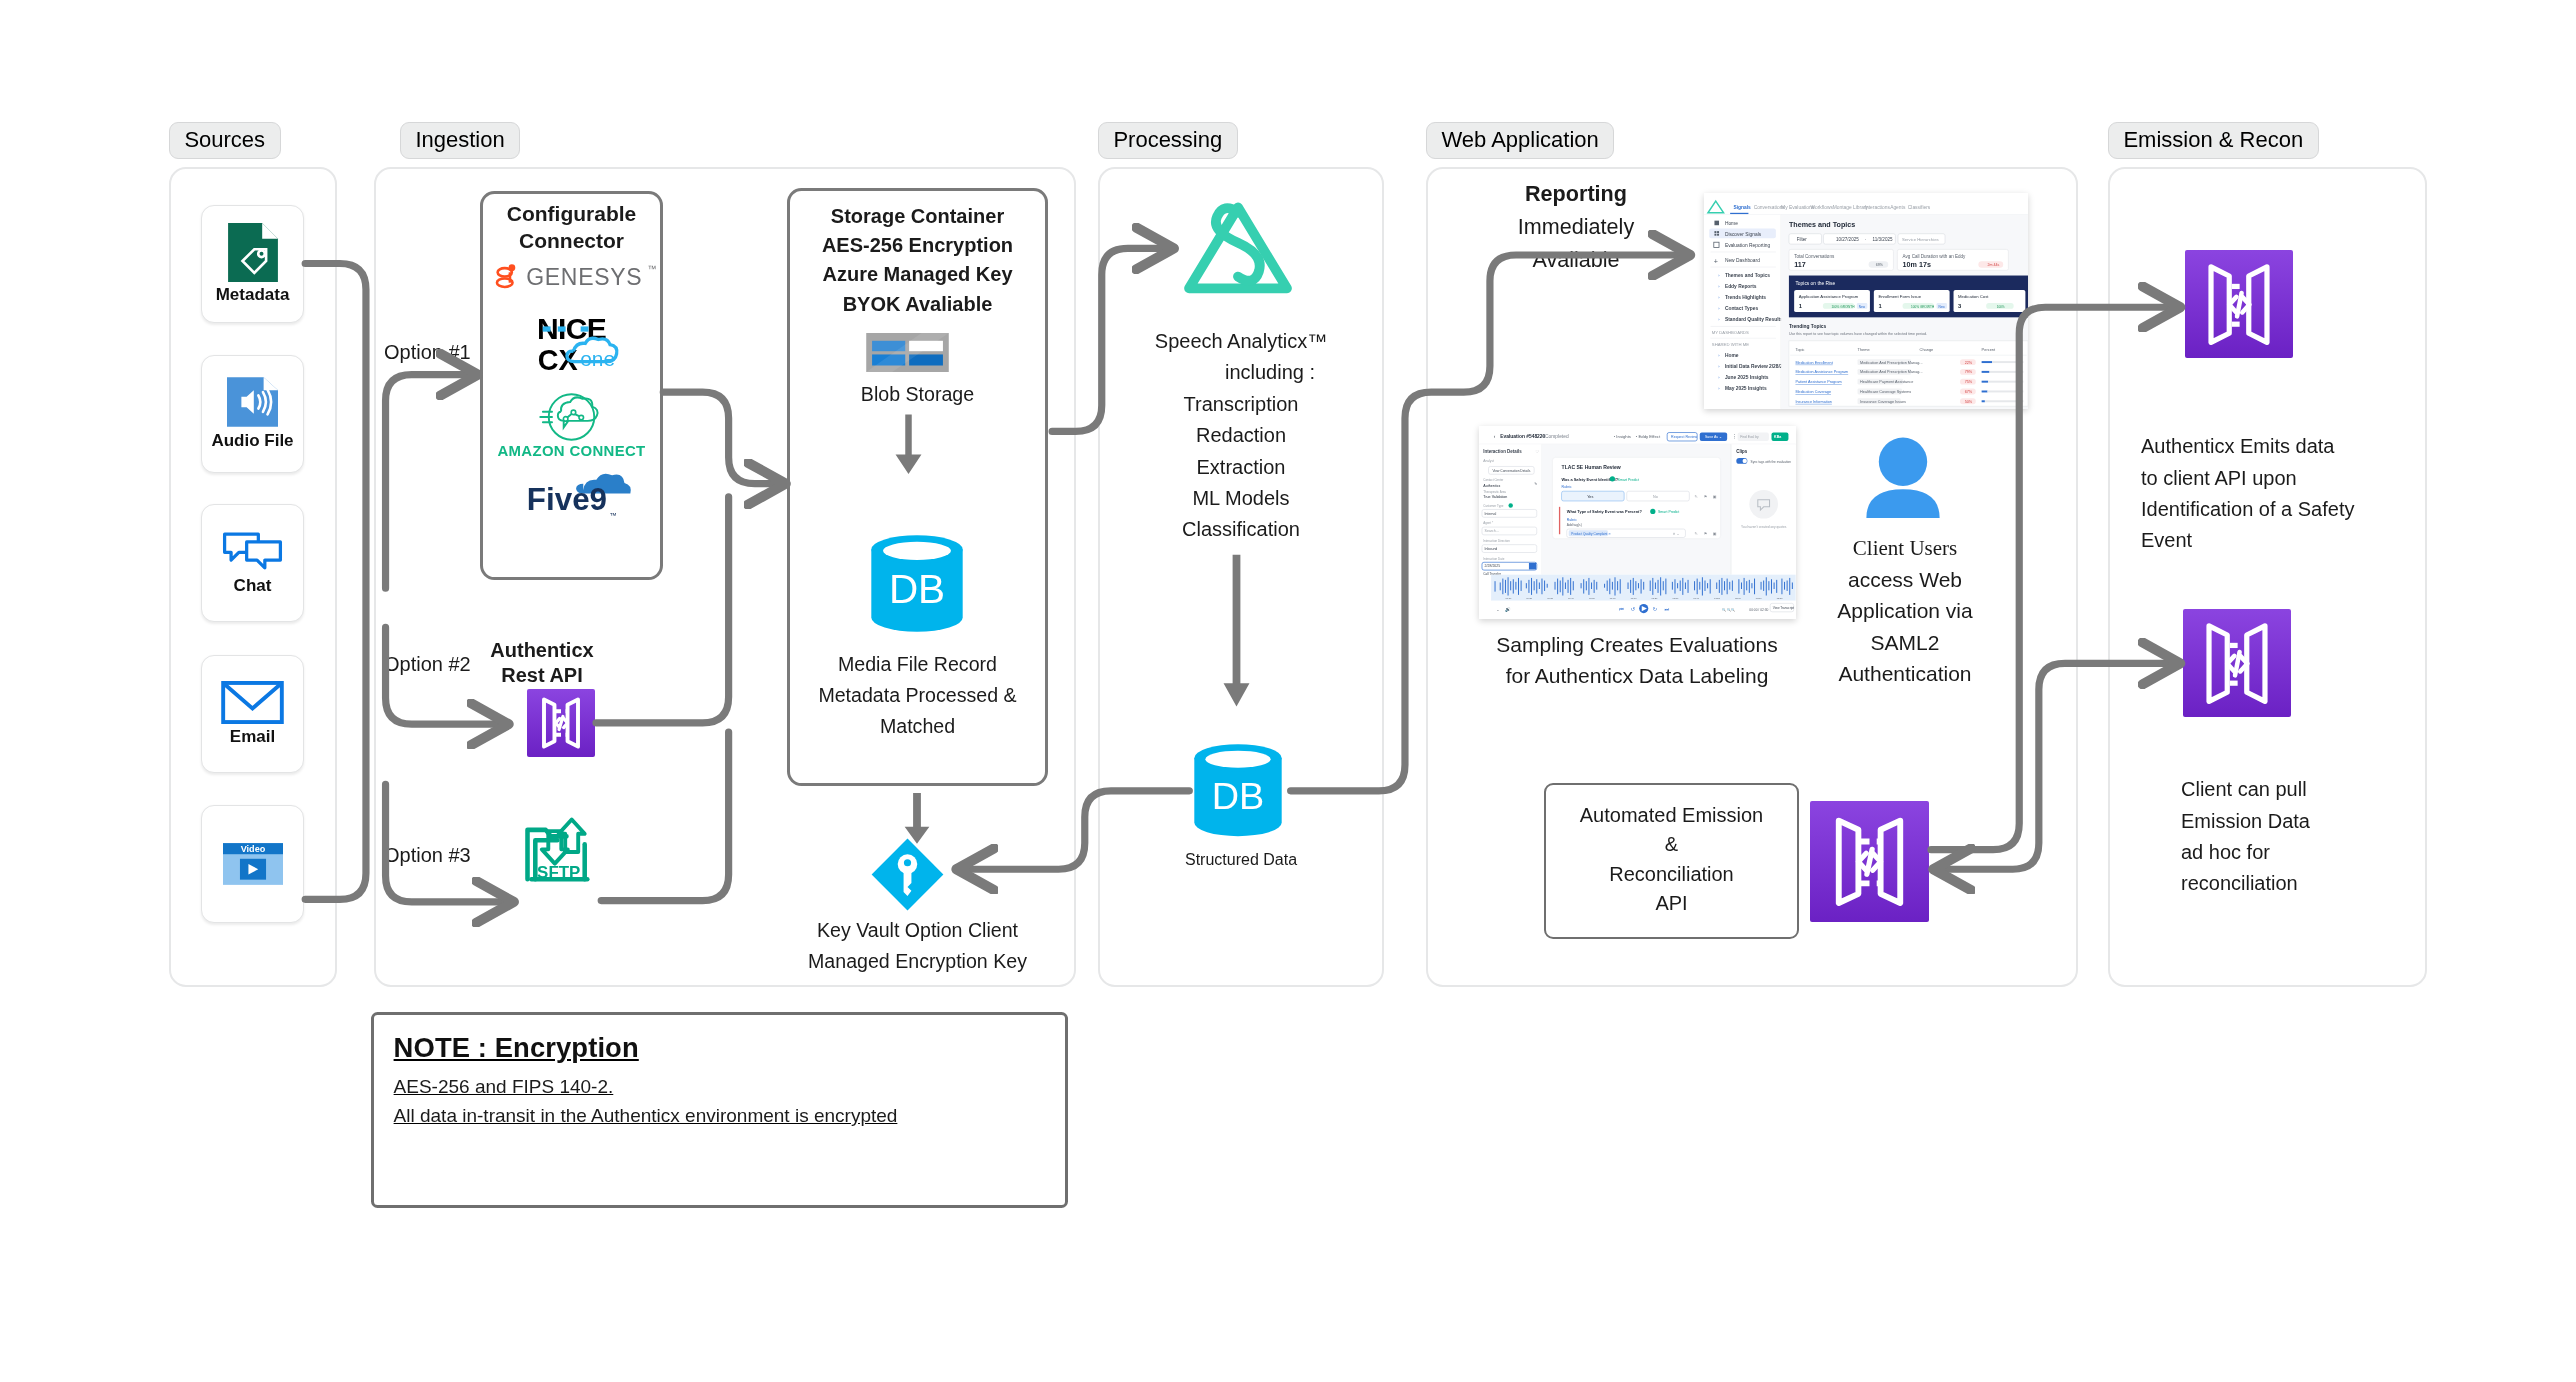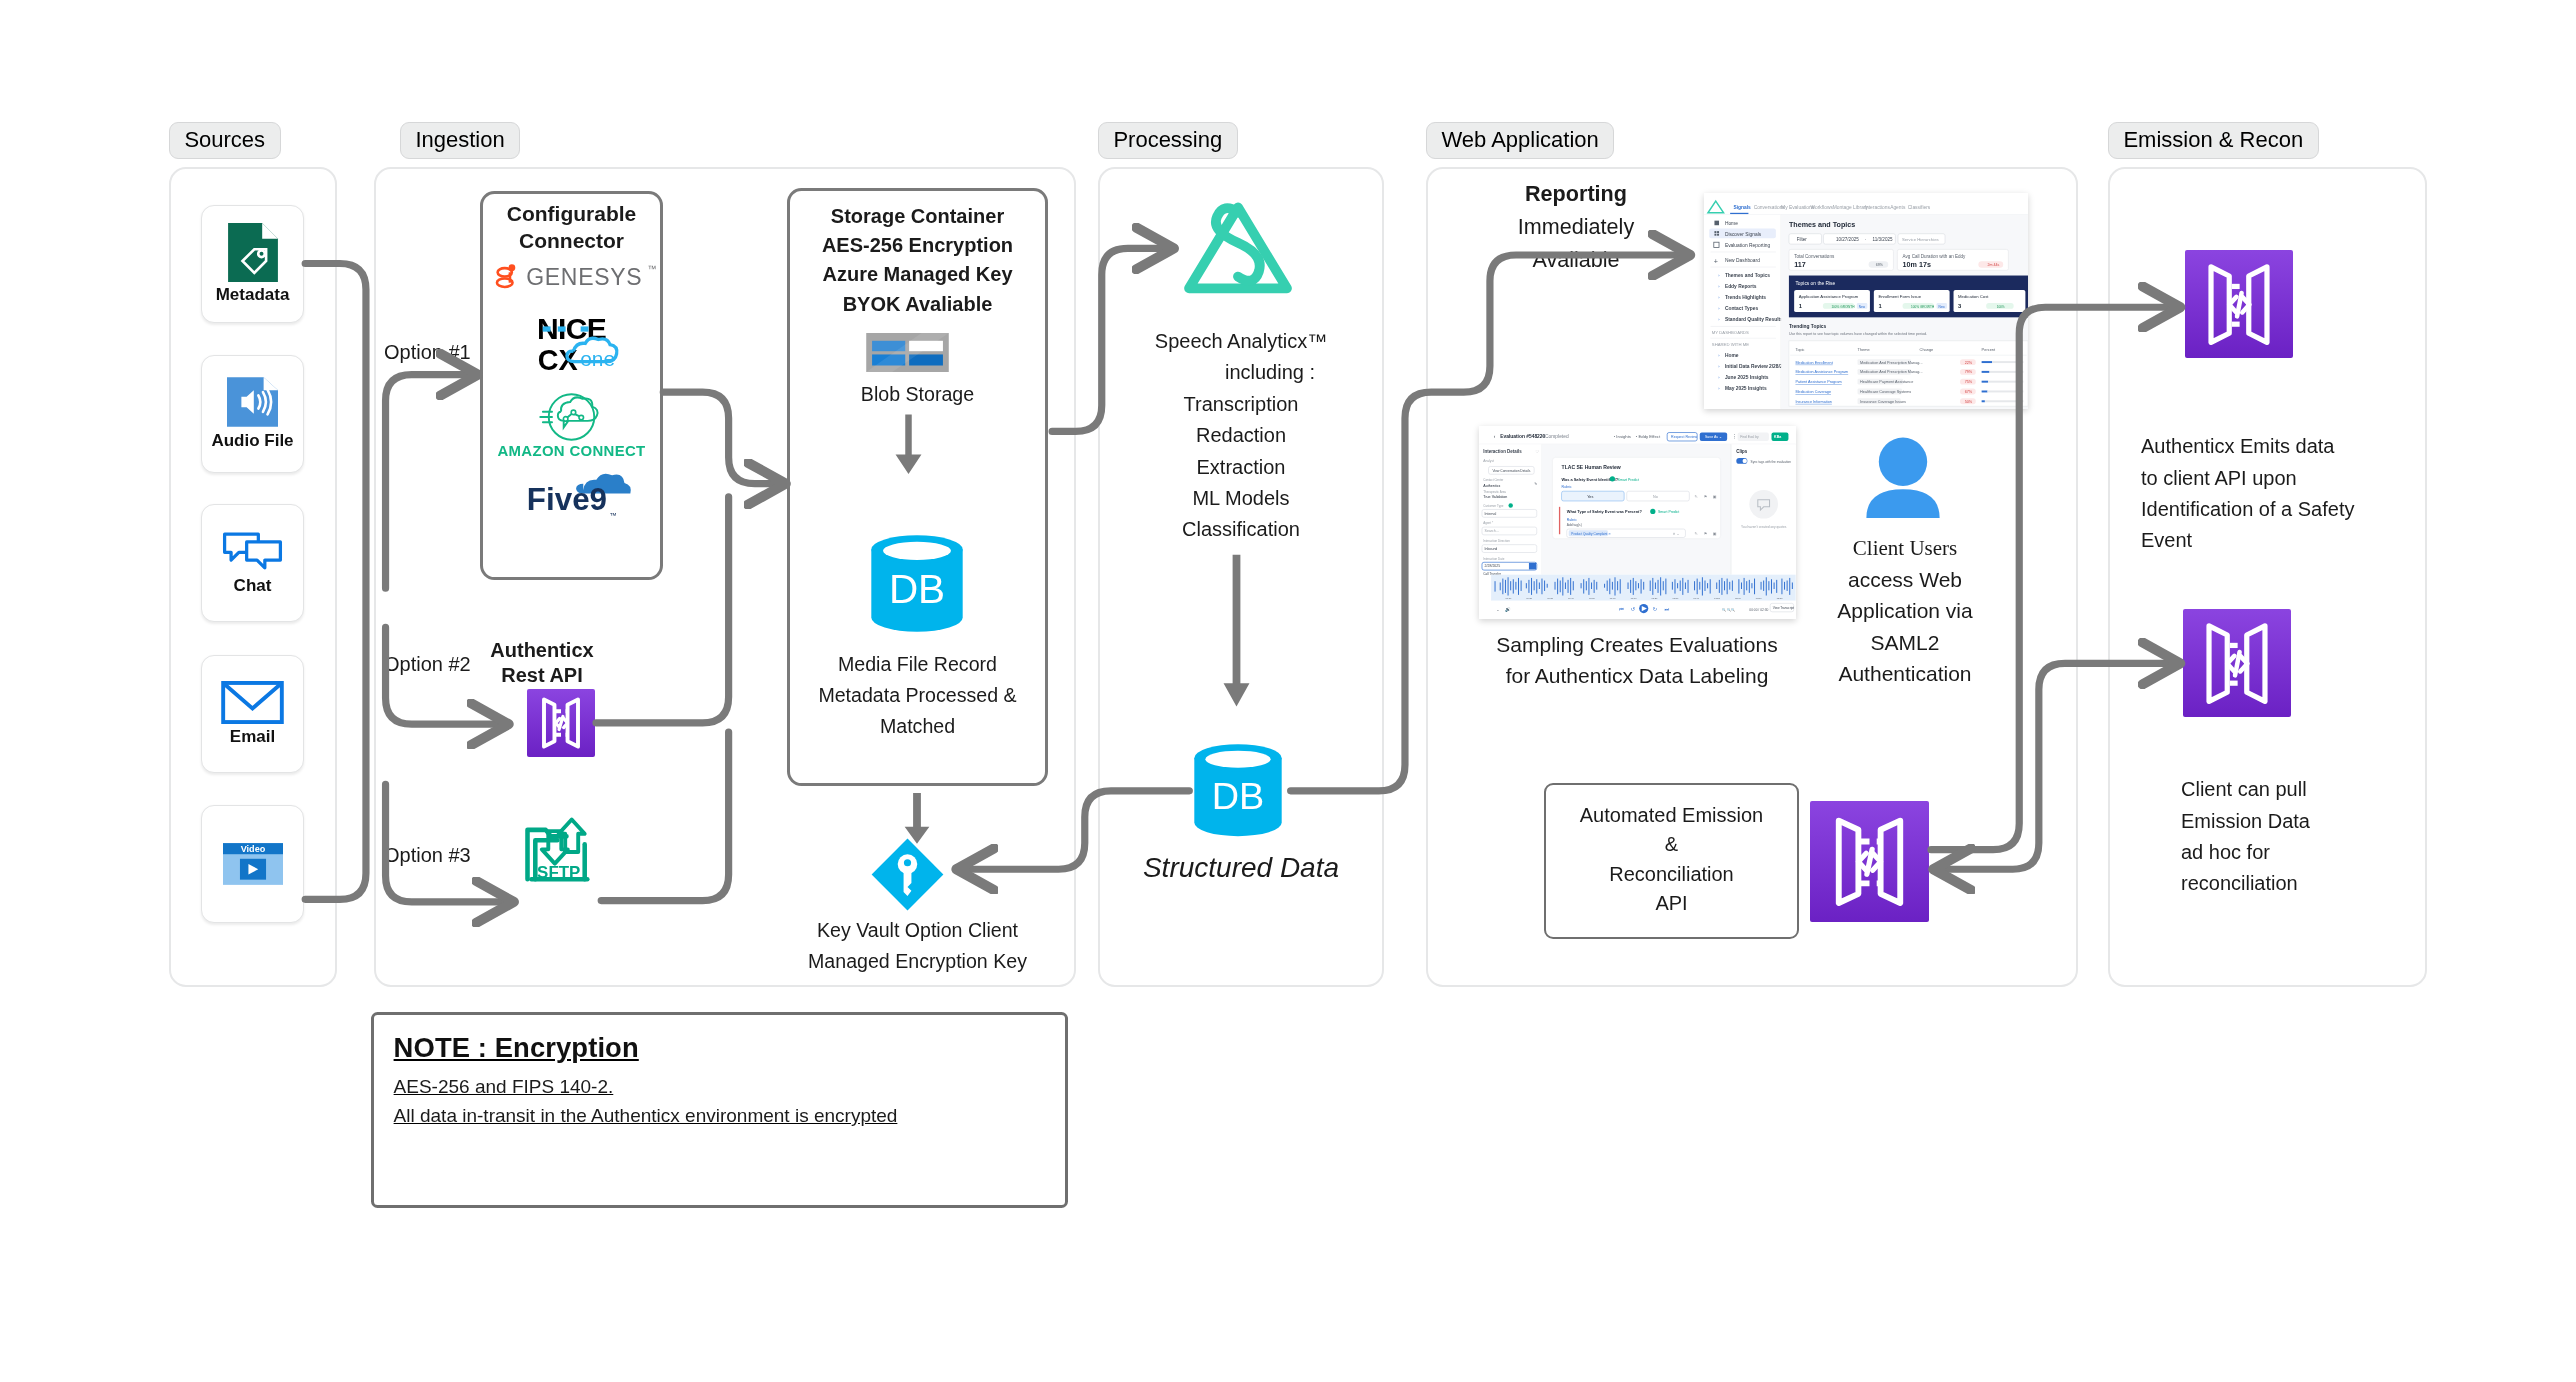--- a/index.html
+++ b/index.html
@@ -338,21 +338,21 @@
   </div>
 
   <div style="position:absolute; left:1193px; top:744px;">
     <svg width="90" height="93" viewBox="0 0 138 142">
       <path d="M2 21 H136 V120 A67 21 0 0 1 2 120 Z" fill="#00b4ec"></path>
       <ellipse cx="69" cy="21" rx="67" ry="21" fill="#00b4ec"></ellipse>
       <ellipse cx="69" cy="23" rx="50" ry="13" fill="#ffffff"></ellipse>
       <text x="69" y="100" font-family="Liberation Sans, sans-serif" font-size="58" fill="#fff" text-anchor="middle">DB</text>
     </svg>
   </div>
-  <div class="txt c" style="left:1107px; top:850px; width:268px; font-size:28px;font-style:italic;">Structured Data</div>
+  <div class="txt c" style="left:1107px; top:850px; width:268px; font-size:16px;">Structured Data</div>
 
   <div class="txt c" style="left:1465px; top:180px; width:222px; font-size:21.6px;font-weight:bold;">Reporting</div>
   <div class="txt c" style="left:1465px; top:213px; width:222px; font-size:21.6px;">Immediately</div>
   <div class="txt c" style="left:1465px; top:246px; width:222px; font-size:21.6px;">Available</div>
 
   <div class="screenshot" style="left:1704px; top:193px; width:324px; height:216px;">
     <svg width="324" height="216" viewBox="0 0 496 330" style="font-family:'Liberation Sans',sans-serif;">
       <rect width="496" height="330" fill="#fff"></rect>
 
       <g>

